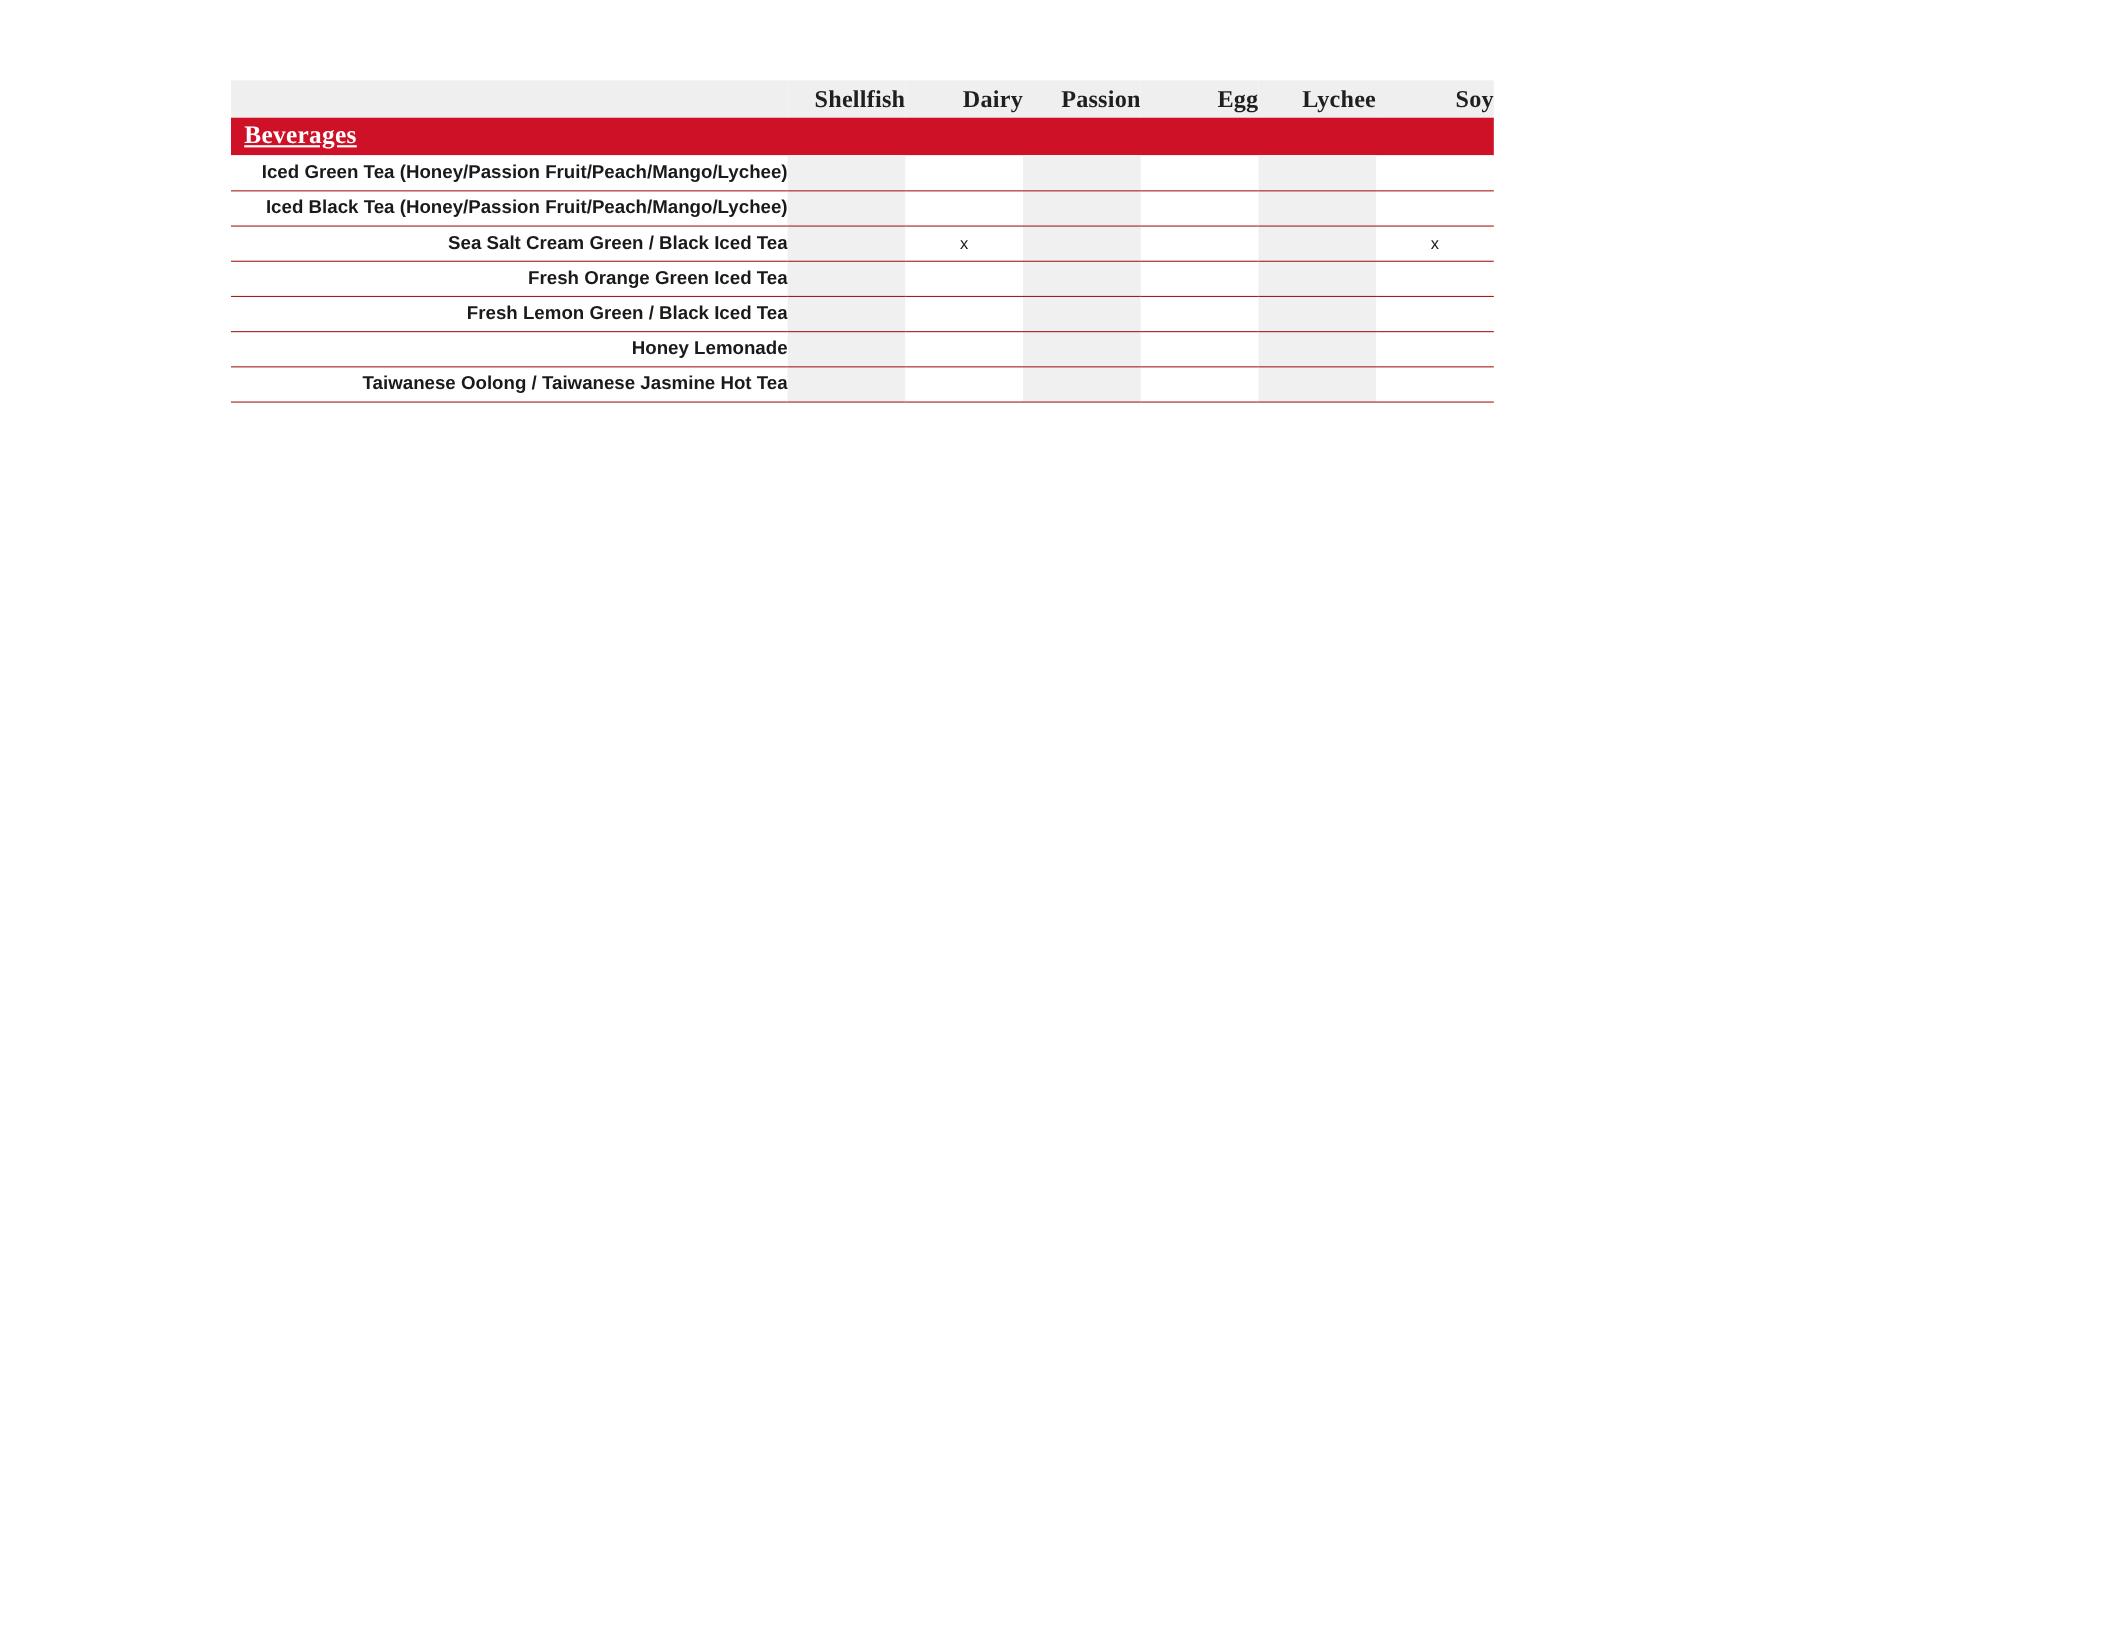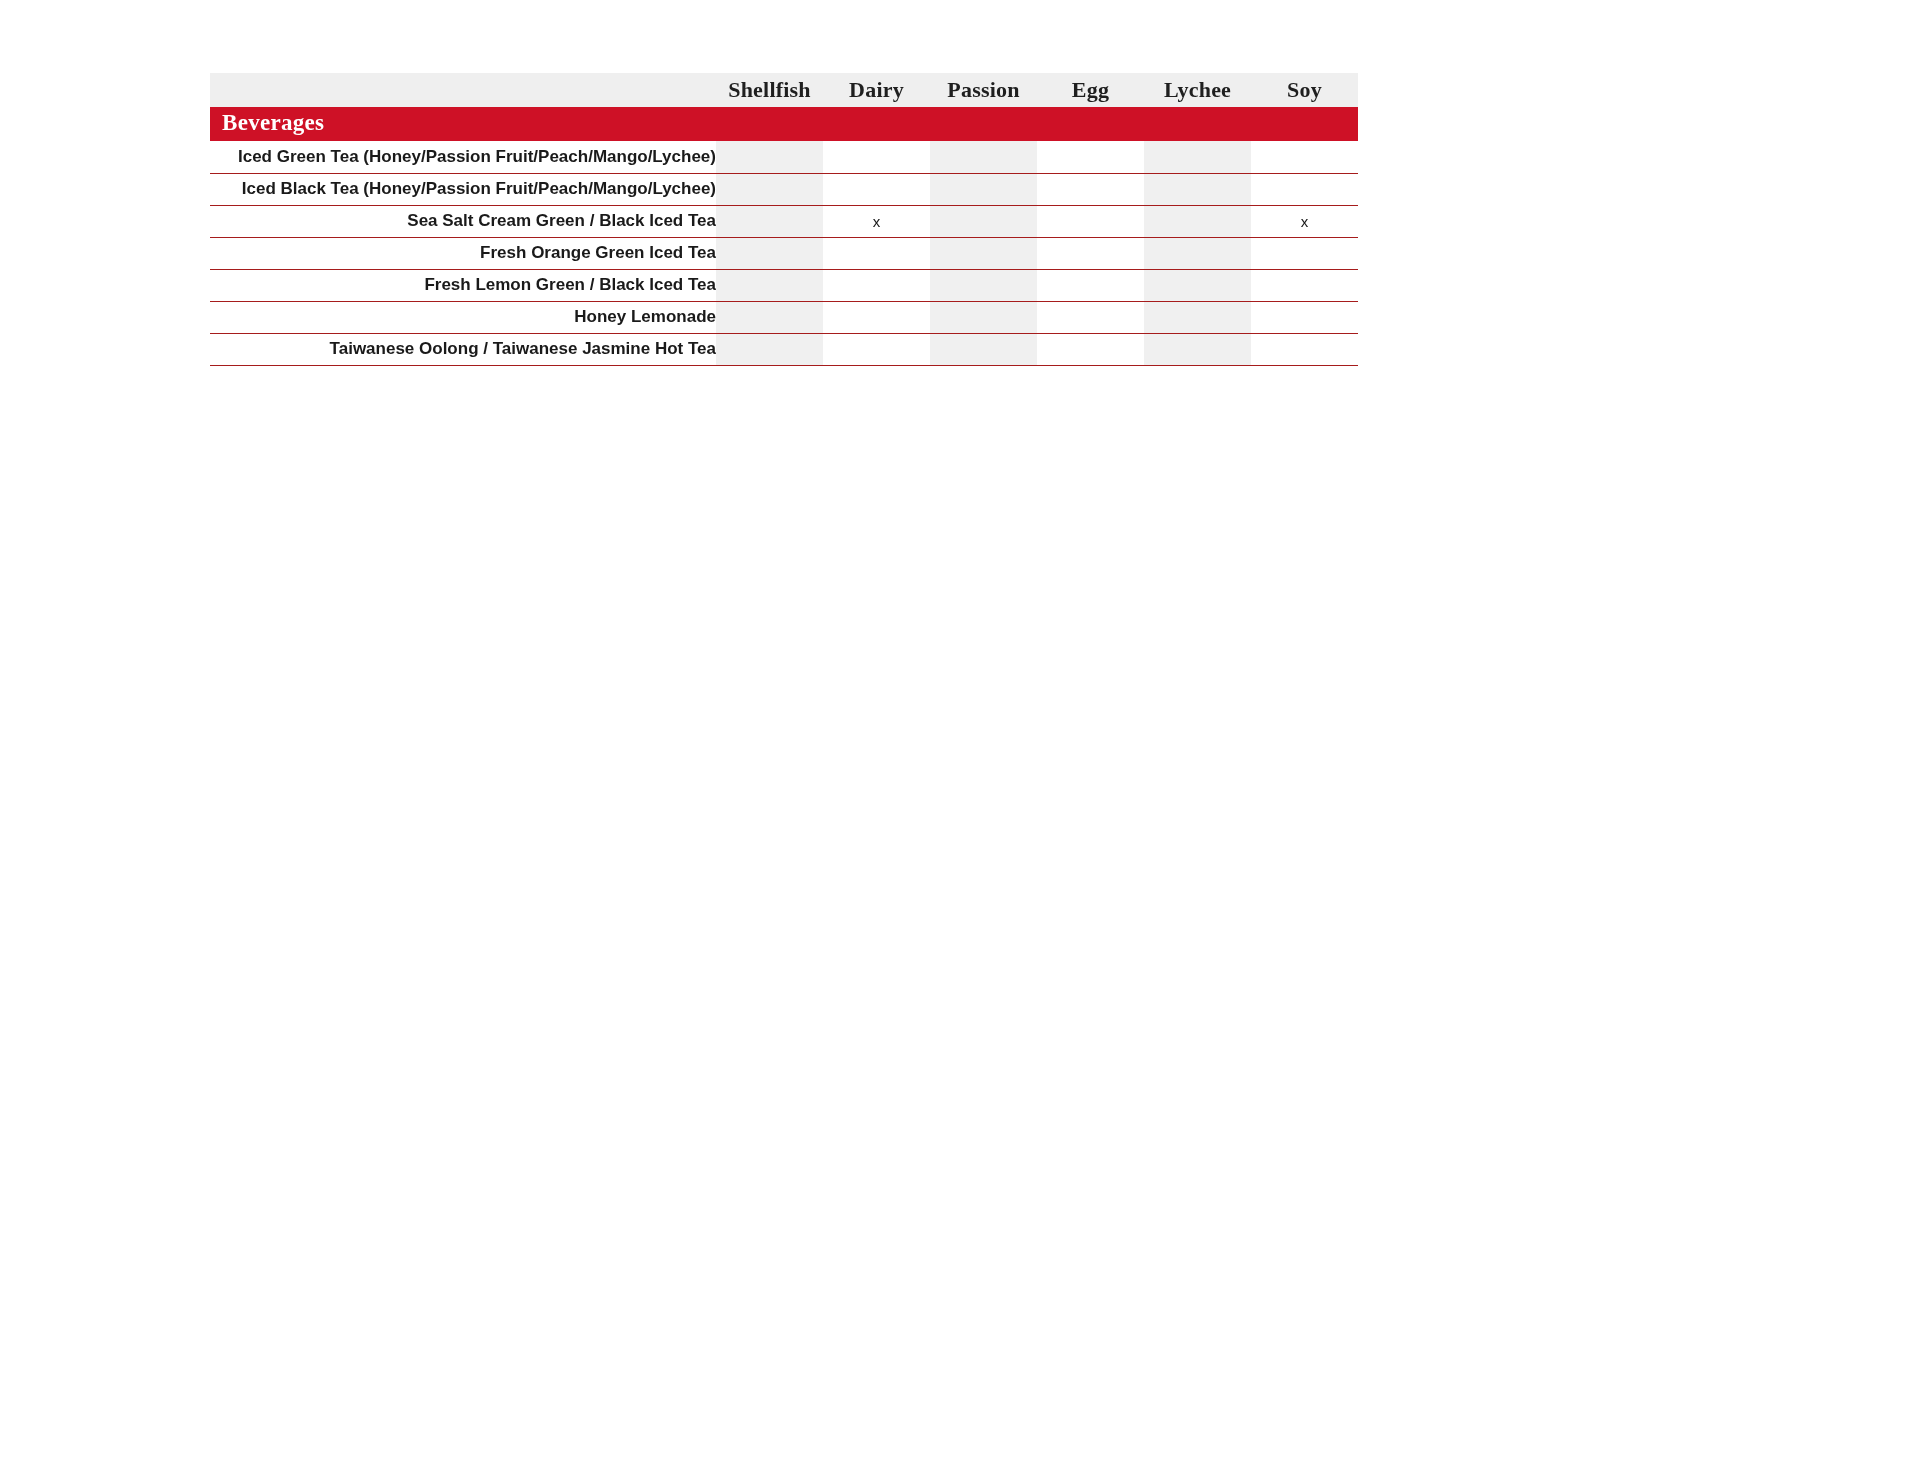--- a/index.html
+++ b/index.html
@@ -27,34 +27,35 @@
   col.item-col   { width: 506px; }
   col.allergen-col { width: 107px; }
 
   tr.header-row th {
     background: var(--header-bg, #efefef);
     font-family: "Liberation Serif", serif;
     font-size: 22px;
     font-weight: 700;
     color: #1f1f1f;
     height: 34px;
-    text-align: center;
+    text-align: right;
     padding: 0;
     letter-spacing: 0.2px;
   }
   tr.section-row td {
     background: var(--accent-red, #ce1126);
     color: #ffffff;
     font-family: "Liberation Serif", serif;
     font-weight: 700;
     font-size: 23px;
     text-align: left;
     padding: 3px 12px 5px 12px;
     height: 33px;
     letter-spacing: 0.3px;
+    text-decoration: underline;
   }
   tbody tr td {
     height: 32px;
     border-bottom: 1.5px solid var(--row-border, #a61c1c);
     padding: 0;
   }
   td.item-name {
     font-size: 17px;
     font-weight: 700;
     color: #1a1a1a;

